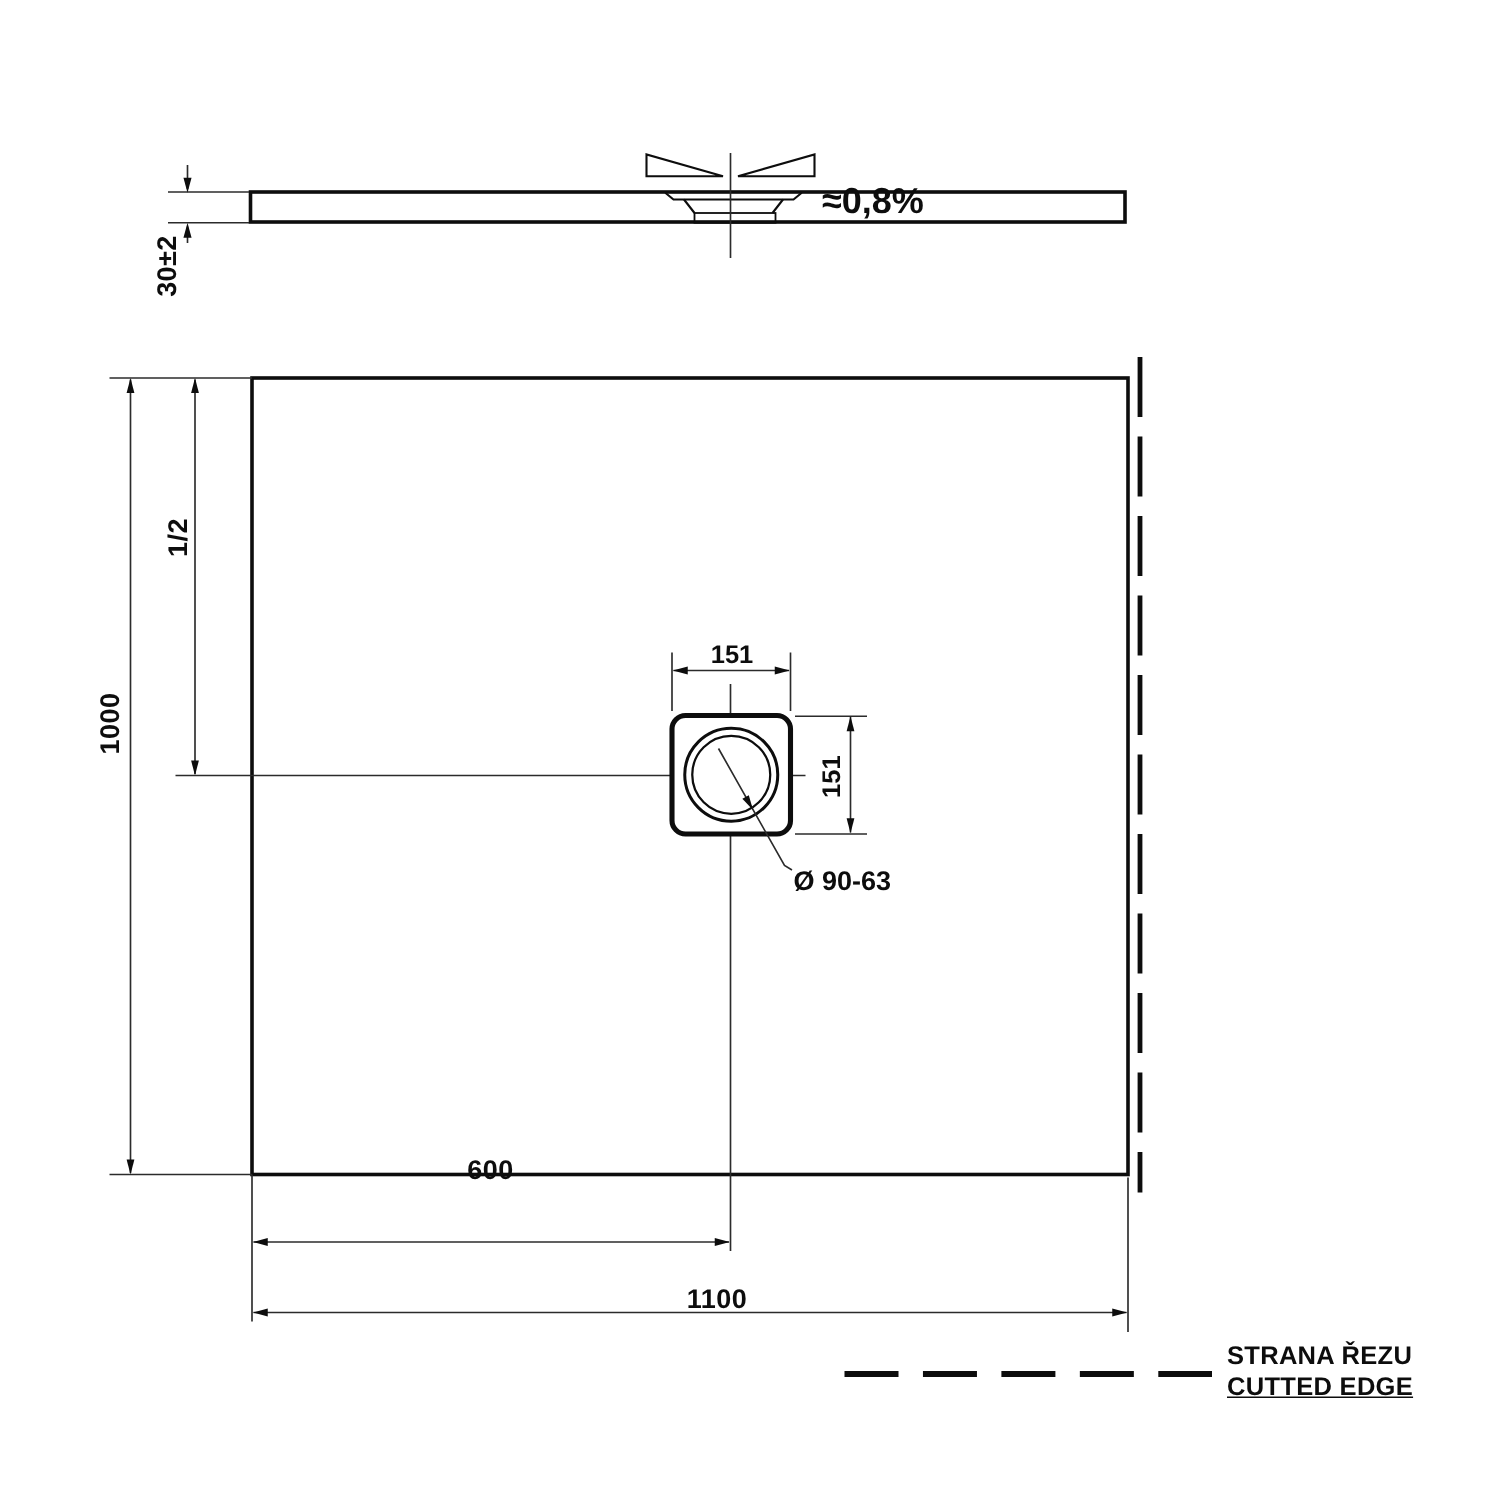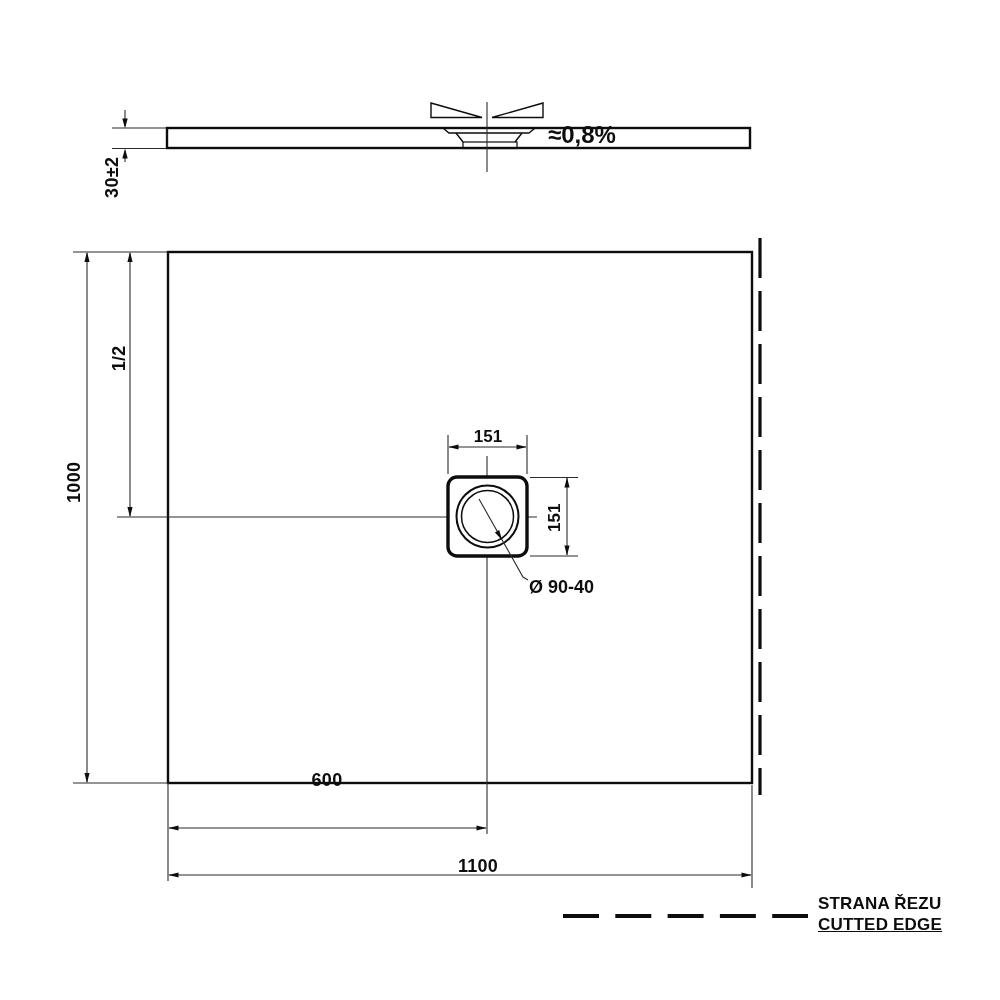--- a/index.html
+++ b/index.html
@@ -127,21 +127,21 @@
   <div class="lbl" style="left:548px;top:91px;font-size:24px;margin-top:30px;">≈0,8%</div>
 
   <div class="lbl dim rot ctr" style="left:89px;top:348px;width:60px;">1/2</div>
 
   <div class="lbl dim rot ctr" style="left:44px;top:472px;width:60px;">1000</div>
 
   <div class="lbl dim-sm ctr" style="left:448px;top:427px;width:80px;font-weight:600;">151</div>
 
   <div class="lbl dim-sm rot ctr" style="left:525px;top:508px;width:60px;font-weight:600;">151</div>
 
-  <div class="lbl dim-sm" style="left:529px;top:577px;font-size:18px;">Ø 90-40</div>
+  <div class="lbl dim-sm" style="left:529px;top:577px;font-size:18px;">Ø 90-63</div>
 
   <div class="lbl dim ctr" style="left:287px;top:770px;width:80px;">600</div>
 
   <div class="lbl dim ctr" style="left:438px;top:856px;width:80px;">1100</div>
 
   <div class="lbl legend-line" style="left:818px;top:894px;">STRANA ŘEZU</div>
 
   <div class="lbl legend-line" style="left:818px;top:915px;text-decoration:underline;">CUTTED EDGE</div>
 
 </div>

